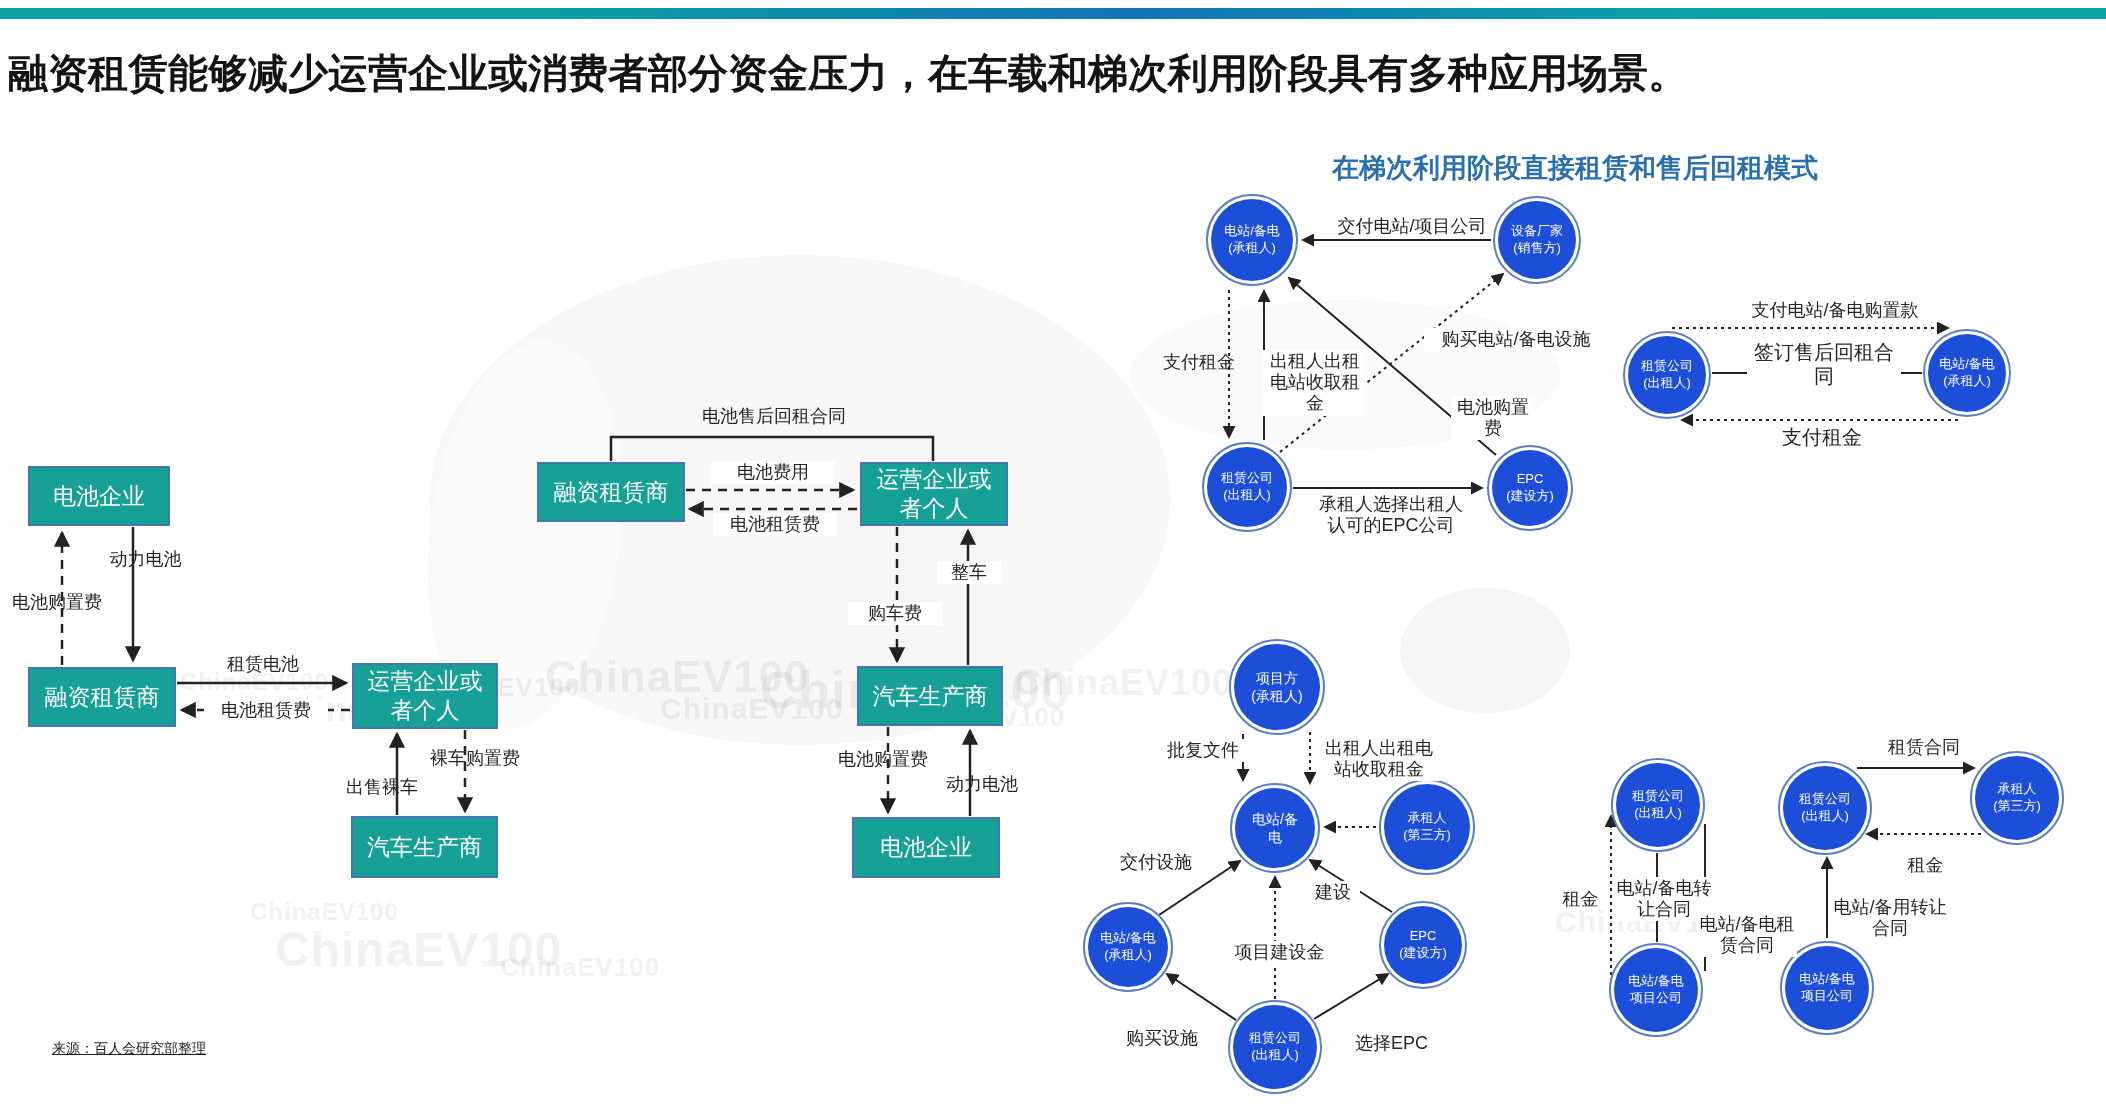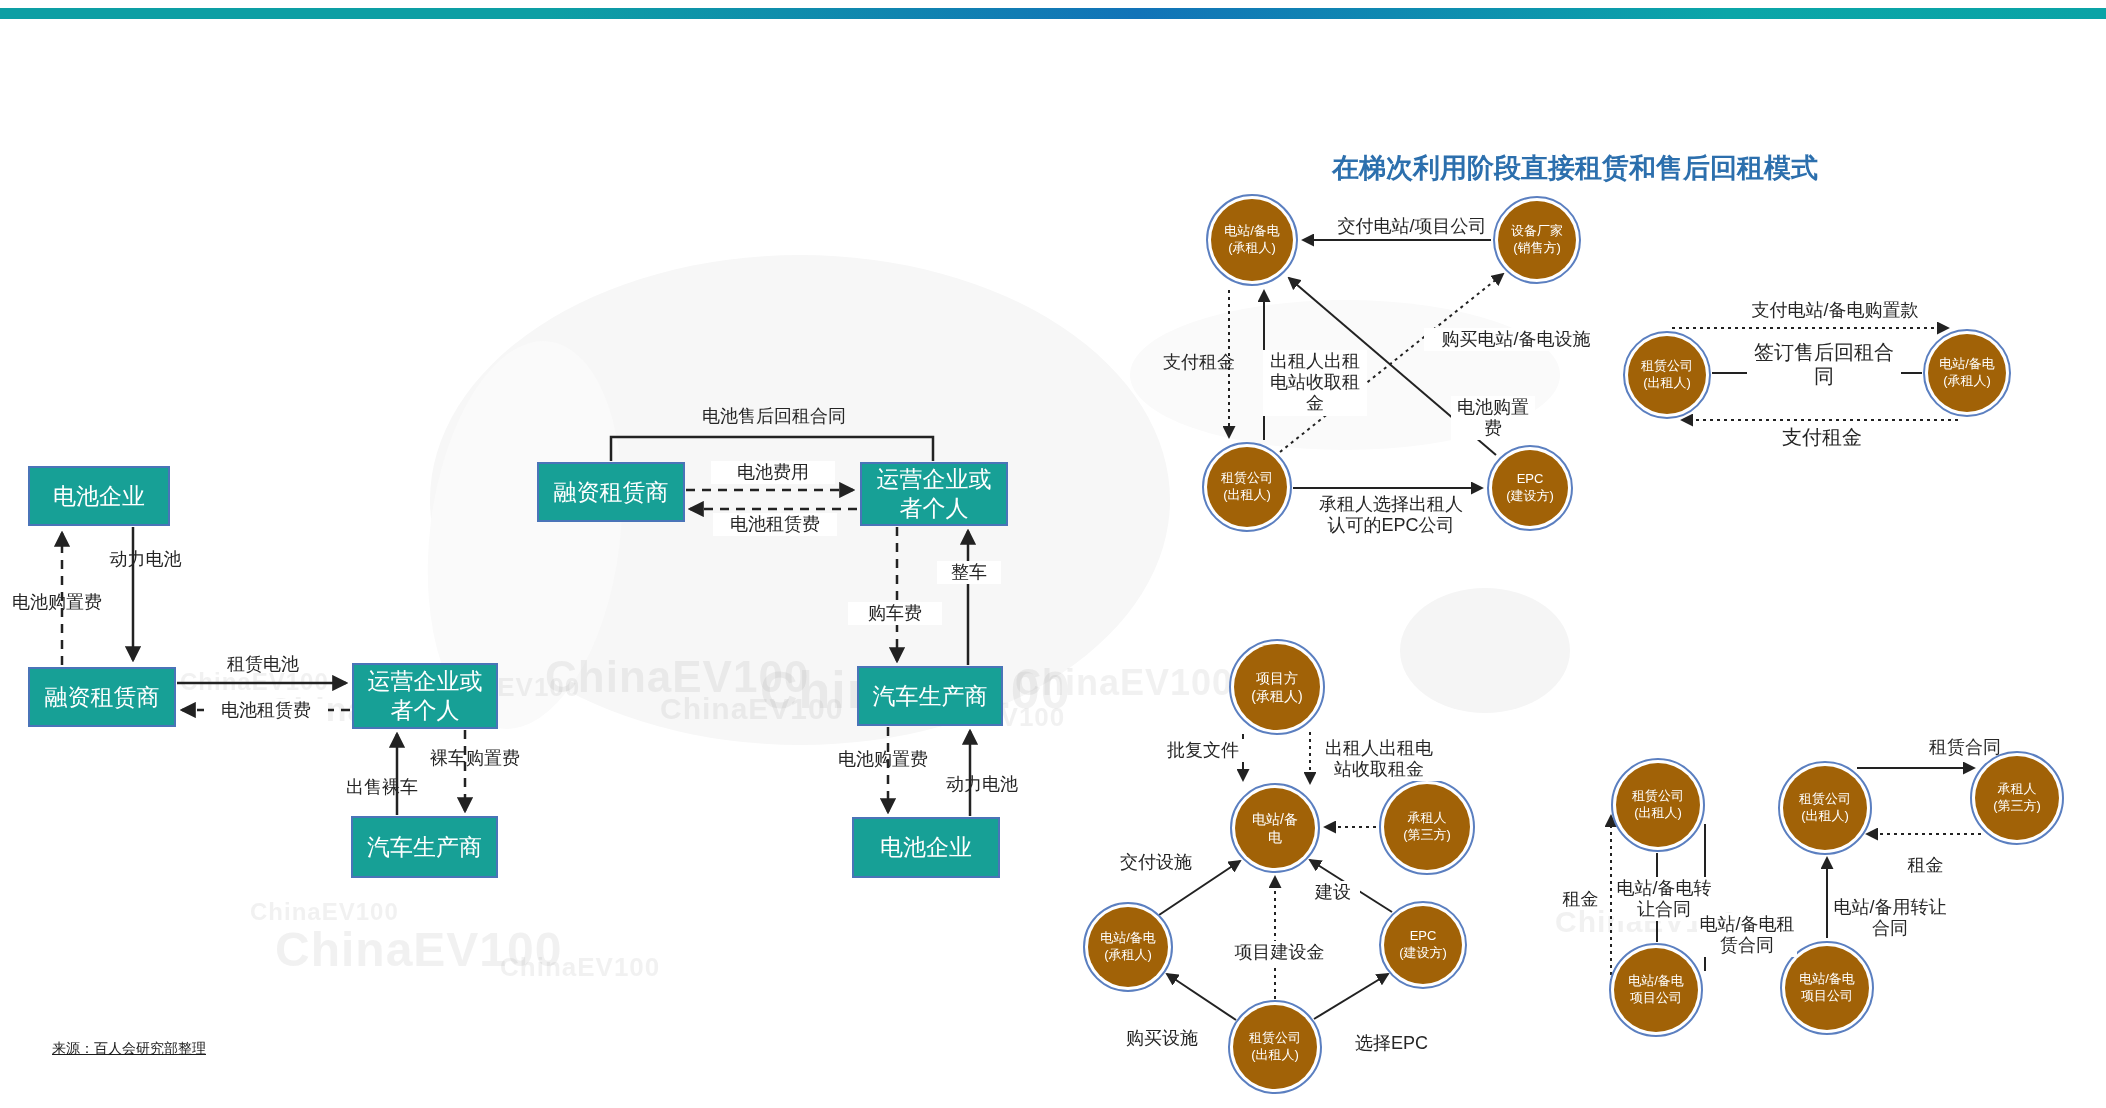--- a/index.html
+++ b/index.html
@@ -17,21 +17,21 @@
   .node-box{
     position:absolute;z-index:2;background:#17a096;border:2px solid #4a74b8;color:#fff;
     display:flex;align-items:center;justify-content:center;text-align:center;
     font-size:23px;line-height:1.25;box-sizing:border-box;padding:2px 8px;
   }
   .circle{
     position:absolute;z-index:2;border-radius:50%;border:2px solid #5b7fc0;background:#fff;
     display:flex;box-sizing:border-box;
   }
   .circle .inner{
-    flex:1;margin:3px;border-radius:50%;background:#a16207;
+    flex:1;margin:3px;border-radius:50%;background:#1d4ed8;
     display:flex;align-items:center;justify-content:center;text-align:center;
   }
   .circle .inner span{color:#fff;font-size:13px;line-height:1.3;white-space:pre-line;}
   .lbl{
     position:absolute;z-index:3;font-size:18px;color:#262626;text-align:center;line-height:1.18;
   }
   .lbl.bg{background:#ffffff;padding:1px 2px;}
   .lbl.left{text-align:left;}
   .source{position:absolute;left:52px;top:1040px;font-size:14px;color:#1c1c1c;z-index:3;text-decoration:underline;}
 </style>
@@ -52,20 +52,21 @@
   <span class="wm" style="left:660px;top:692px;font-size:30px;">ChinaEV100</span>
   <span class="wm" style="left:760px;top:660px;font-size:52px;">ChinaEV100</span>
   <span class="wm" style="left:905px;top:702px;font-size:26px;">ChinaEV100</span>
   <span class="wm" style="left:1015px;top:662px;font-size:36px;">ChinaEV100</span>
   <span class="wm" style="left:250px;top:898px;font-size:24px;">ChinaEV100</span>
   <span class="wm" style="left:275px;top:922px;font-size:48px;">ChinaEV100</span>
   <span class="wm" style="left:500px;top:952px;font-size:26px;">ChinaEV100</span>
   <span class="wm" style="left:1555px;top:905px;font-size:30px;">ChinaEV100</span>
 
   <div class="topbar"></div>
+  <div class="main-title">融资租赁能够减少运营企业或消费者部分资金压力，在车载和梯次利用阶段具有多种应用场景。</div>
 
   <div class="sec-title" style="left:1310px;top:150px;width:530px;font-size:27px;">在梯次利用阶段直接租赁和售后回租模式</div>
 
   <svg class="wires" width="2106" height="1108" viewBox="0 0 2106 1108">
     <defs>
       <marker id="ah" viewBox="0 0 10 10" refX="8.5" refY="5" markerWidth="6.5" markerHeight="6.5" orient="auto-start-reverse">
         <path d="M0,0 L10,5 L0,10 z" fill="#222"></path>
       </marker>
     </defs>
 
@@ -262,18 +263,18 @@
         <span>承租人
 (第三方)</span>
       </div>
     </div>
   <div class="circle" style="left:1780px;top:941px;width:94px;height:94px;">
       <div class="inner">
         <span>电站/备电
 项目公司</span>
       </div>
     </div>
-  <div class="lbl" style="left:1884px;top:737px;width:80px;margin-left:41px;">租赁合同</div>
+  <div class="lbl" style="left:1884px;top:737px;width:80px;">租赁合同</div>
   <div class="lbl" style="left:1903px;top:855px;width:45px;">租金</div>
   <div class="lbl bg" style="left:1830px;top:896px;width:116px;">电站/备用转让合同</div>
 
   <div class="source">来源：百人会研究部整理</div>
 </div>
 
 </body></html>

